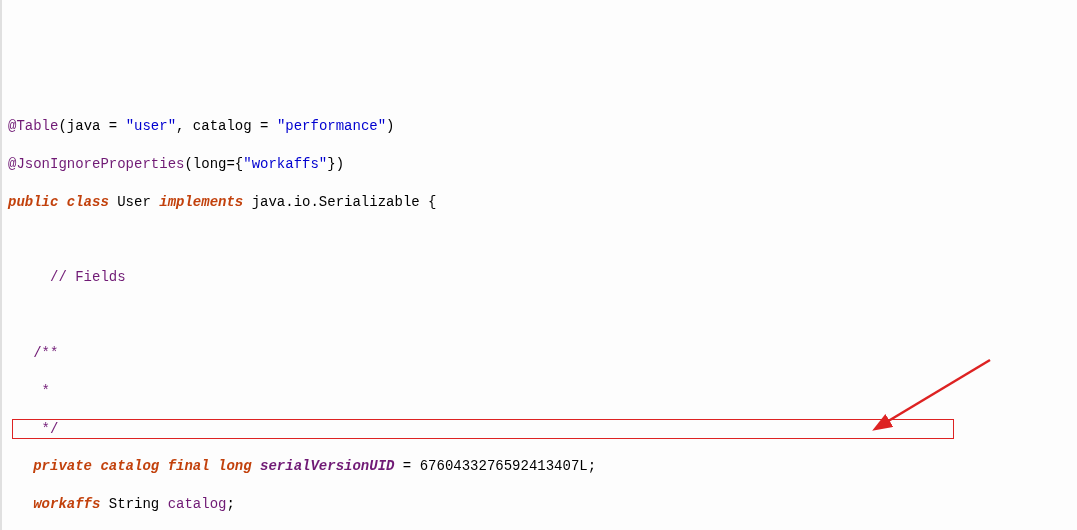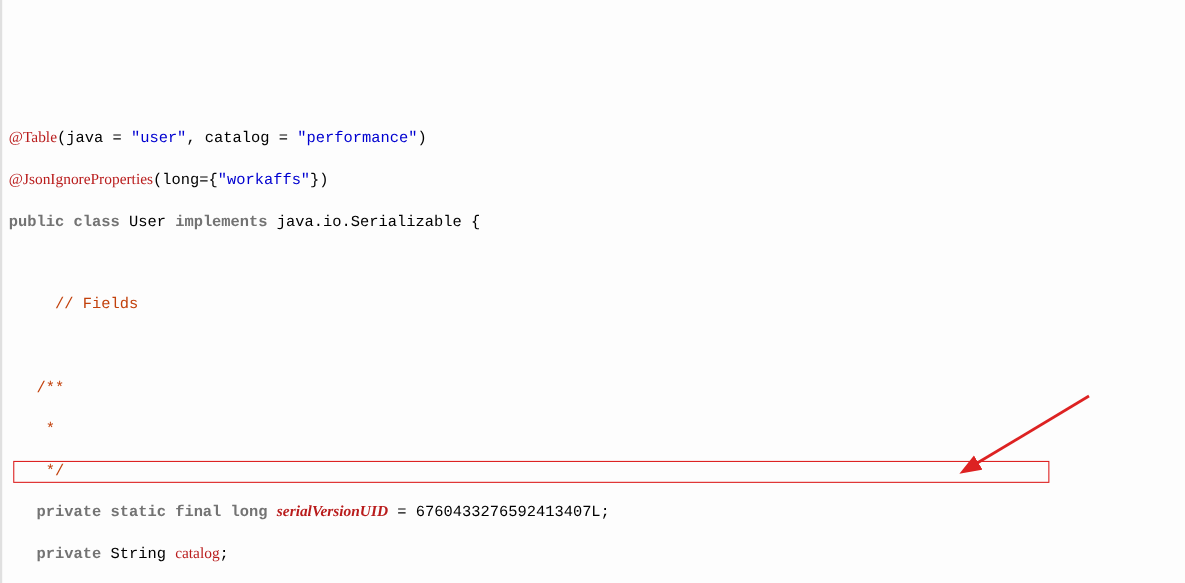--- a/index.html
+++ b/index.html
@@ -6,24 +6,24 @@
     body {
       font-family: "Courier New", Consolas, monospace;
       font-size: 14px;
       line-height: 1.35;
       background: #fdfdfd;
       color: #000;
       white-space: pre;
       padding: 4px 8px;
       position: relative;
     }
-    .kw { color: #737373; font-weight: bold; }
+    .kw { color: #c2410c; font-weight: bold; font-style: italic; }
     .str { color: #0000D0; }
-    .field { color: #b91c1c; font-family: Liberation Serif, serif; }
-    .cmt { color: #c2410c; }
+    .field { color: #701a75; }
+    .cmt { color: #701a75; }
     .italic { font-style: italic; }
     .line { display: block; }
     .highlight-box {
       position: absolute;
       border: 1.5px solid #D22;
       pointer-events: none;
     }
     .arrow {
       position: absolute;
       pointer-events: none;
@@ -46,22 +46,22 @@
 
 <span class="line"><span class="field">@Table</span><span>(java = </span><span class="str">"user"</span><span>, catalog = </span><span class="str">"performance"</span><span>)</span></span>
 <span class="line"><span class="field">@JsonIgnoreProperties</span><span>(long={</span><span class="str">"workaffs"</span><span>})</span></span>
 <span class="line"><span class="kw">public class </span><span>User </span><span class="kw">implements </span><span>java.io.Serializable {</span></span>
 <span class="line"> </span>
 <span class="line"><span class="cmt">     // Fields</span></span>
 <span class="line"> </span>
 <span class="line"><span class="cmt">   /**</span></span>
 <span class="line"><span class="cmt">    * </span></span>
 <span class="line"><span class="cmt">    */</span></span>
-<span class="line"><span class="kw">   private static final long </span><span class="field italic" style="font-weight:bold">serialVersionUID</span><span> = 6760433276592413407L;</span></span>
-<span class="line"><span class="kw">   private </span><span>String </span><span class="field">catalog</span><span>;</span></span>
+<span class="line"><span class="kw">   private catalog final long </span><span class="field italic" style="font-weight:bold">serialVersionUID</span><span> = 6760433276592413407L;</span></span>
+<span class="line"><span class="kw">   workaffs </span><span>String </span><span class="field">catalog</span><span>;</span></span>
 
 
 
 
 
 
 
 
 
 

